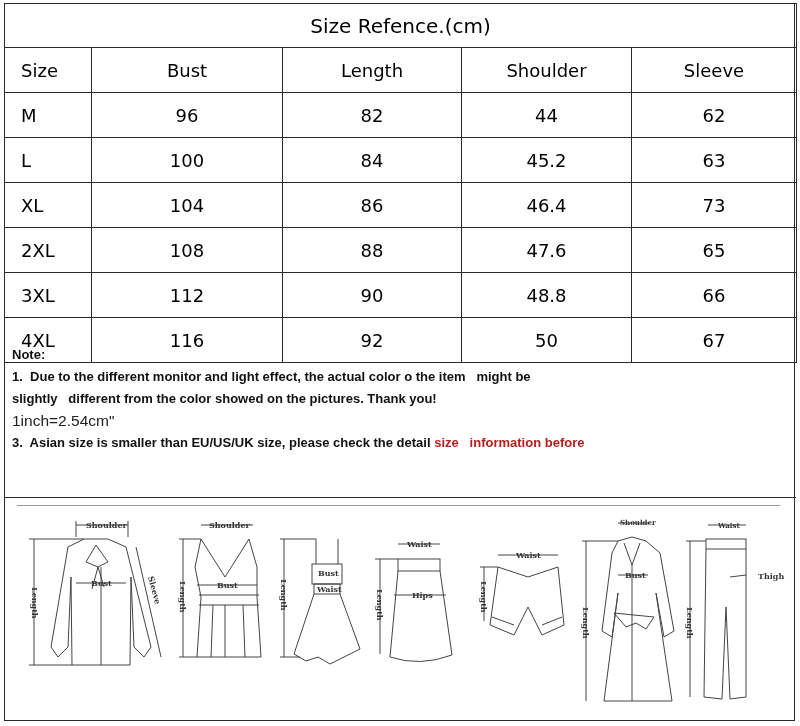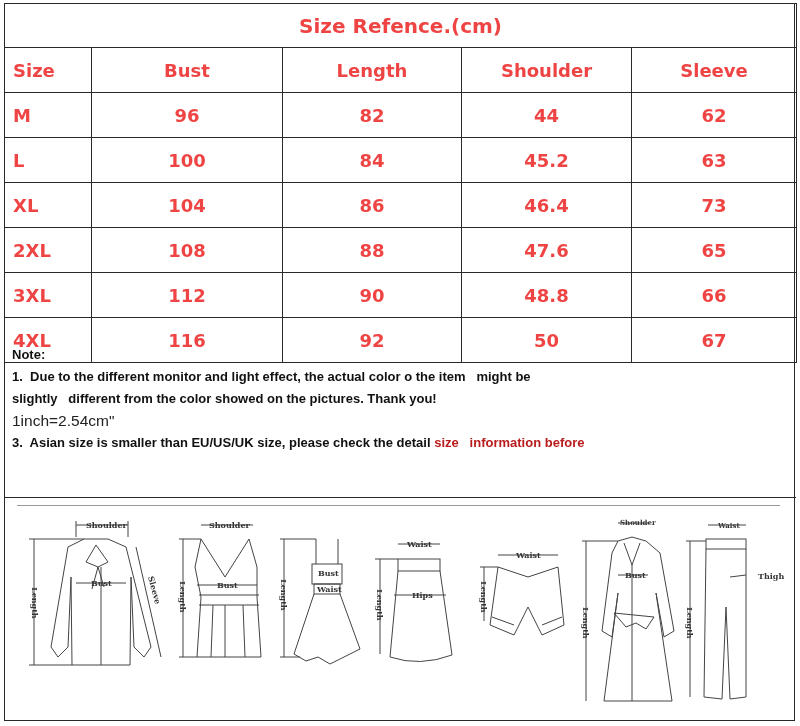--- a/index.html
+++ b/index.html
@@ -1,22 +1,22 @@
 <!DOCTYPE html>
 <html><head>
 <meta charset="utf-8">
 <style>
   html, body { margin: 0; padding: 0; background: #ffffff; }
   body { width: 800px; height: 726px; position: relative; overflow: hidden; font-family: "DejaVu Sans", sans-serif; color: #1a1a1a; }
   .sheet { position: absolute; left: 4px; top: 3px; width: 791px; height: 718px; border: 1.5px solid #2a2a2a; box-sizing: border-box; }
   table.size-table { position: absolute; left: 4px; top: 3px; width: 792px; border-collapse: collapse; table-layout: fixed; }
-  table.size-table td, table.size-table th { border: 1.5px solid #2a2a2a; font-weight: bold; font-size: 18px; color: #ef4444; padding: 0; }
+  table.size-table td, table.size-table th { border: 1.5px solid #2a2a2a; font-weight: normal; font-size: 18px; color: #000000; padding: 0; }
   table.size-table .title { height: 43px; text-align: center; font-size: 20px; }
   table.size-table .hdr, table.size-table .cell { height: 44px; text-align: center; }
-  table.size-table .first { text-align: left; padding-left: 8px; }
+  table.size-table .first { text-align: left; padding-left: 16px; }
   .notes { position: absolute; left: 12px; top: 344px; width: 780px; font-family: "Liberation Sans", sans-serif; }
   .notes .line { font-weight: bold; font-size: 13px; height: 22px; line-height: 22px; white-space: pre; color: #111; }
   .notes .plain { font-weight: normal; font-size: 15.5px; height: 22px; line-height: 22px; color: #222; }
   .notes .grey { color: #b91c1c; }
   .divider { position: absolute; left: 4px; top: 497px; width: 792px; height: 0; border-top: 1.5px solid #2a2a2a; }
   .illus { position: absolute; left: 8px; top: 499px; width: 784px; height: 220px; }
   .illus .rule { position: absolute; left: 9px; top: 6px; width: 763px; height: 0; border-top: 1.5px solid #9a9a9a; }
   .garment { position: absolute; }
   .garment svg { overflow: visible; }
   .lbl { font-family: "DejaVu Serif", serif; font-size: 8px; font-weight: bold; fill: #333; }

